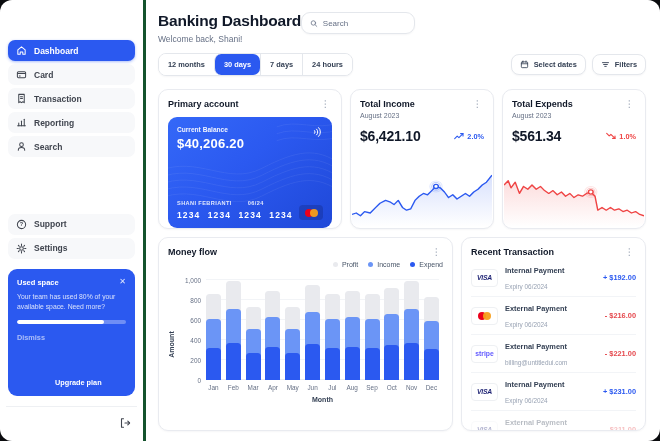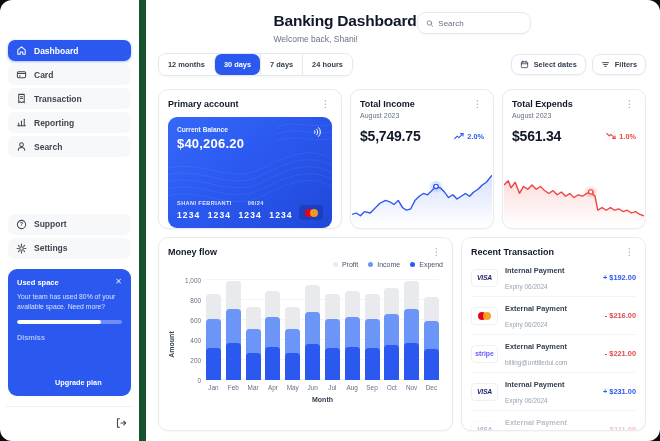--- a/index.html
+++ b/index.html
@@ -1,21 +1,21 @@
 <!DOCTYPE html>
 <html><head>
 <meta charset="utf-8">
 <style>
   * { box-sizing: border-box; margin: 0; padding: 0; }
   html,body { background:#0a0b0e; font-family:"Liberation Sans", sans-serif; }
   .page { position:relative; width:660px; height:441px; background:#fff; border-radius:12px;
           overflow:hidden; display:flex; margin:0 auto; }
 
   
-  .sidebar { width:146px; flex:0 0 146px; border-right:7px solid #14532d; padding:40px 8px 10px 8px;
+  .sidebar { width:146px; flex:0 0 146px; border-right:3px solid #14532d; padding:40px 8px 10px 8px;
              display:flex; flex-direction:column; }
   .nav-item { display:flex; align-items:center; gap:7px; padding:5px 8px; border-radius:7px;
               font-size:8.5px; font-weight:600; color:#40454f; background:#f7f8fa; margin-bottom:3px; cursor:pointer; }
   .nav-item svg { flex:0 0 auto; }
   .nav-item.active { background:#2b59f0; color:#fff; box-shadow:0 1px 3px rgba(43,89,240,.4); }
   .sidebar-footer { margin-top:auto; }
   .used-space { background:#2b59f0; border-radius:9px; padding:9px; color:#fff; margin-top:10px; }
   .us-head { display:flex; justify-content:space-between; align-items:center; }
   .us-title { font-size:7.5px; font-weight:700; }
   .us-close { font-size:8px; color:rgba(255,255,255,.85); cursor:pointer; line-height:1; }
@@ -24,21 +24,21 @@
   .us-fill { height:100%; border-radius:2px; background:#fff; }
   .us-actions { display:flex; gap:10px; margin-top:9px; }
   .us-dismiss { font-size:7.3px; font-weight:700; color:rgba(255,255,255,.6); cursor:pointer; }
   .us-upgrade { font-size:7.3px; font-weight:700; color:#fff; cursor:pointer;margin-top:45px; }
   .sb-divider { border-top:1px solid #eef0f3; margin:10px -2px 8px -2px; }
   .logout-row { display:flex; justify-content:flex-end; padding:2px 4px; }
   .logout-btn { color:#40454f; cursor:pointer; display:flex; }
 
   
   .main { flex:1; padding:12px 14px 10px 12px; display:flex; flex-direction:column; overflow:hidden; }
-  .header-row { display:flex; justify-content:center; align-items:flex-start; }
+  .header-row { display:flex; justify-content:flex-start; align-items:flex-start; }
   .page-title { font-size:15.5px; font-weight:700; color:#101828; letter-spacing:-.2px; }
   .page-subtitle { font-size:8.5px; color:#667085; margin-top:4px; }
   .search-box { display:flex; align-items:center; gap:5px; border:1px solid #e4e7ec; border-radius:9px;
                 padding:5px 8px; width:114px; height:22px; box-shadow:0 1px 2px rgba(16,24,40,.04); }
   .search-box input { border:none; outline:none; font-size:8px; color:#344054; width:100%;
                       font-family:"Liberation Sans", sans-serif; background:transparent; }
   .search-box input::placeholder { color:#667085; }
 
   .filter-row { display:flex; justify-content:space-between; align-items:center; margin-top:9px; }
   .segmented { display:inline-flex; border:1px solid #e4e7ec; border-radius:8px; overflow:hidden;
@@ -306,21 +306,21 @@
         </div>
       </section>
 
       <section class="card card-stat">
         <div class="card-title-row">
           <span class="card-title">Total Income</span>
           <span class="kebab">⋮</span>
         </div>
         <div class="stat-period">August 2023</div>
         <div class="stat-value-row">
-          <span class="stat-value">$5,749.75</span>
+          <span class="stat-value">$6,421.10</span>
           <span class="stat-badge badge-up">
             <svg width="10" height="8" viewBox="0 0 10 8" fill="none" stroke="#2b59f0" stroke-width="1.1" stroke-linecap="round" stroke-linejoin="round">
                 <polyline points="0.7,6.6 3.2,4.1 4.9,5.6 9,1.6"></polyline>
                 <polyline points="6.6,1.6 9,1.6 9,4"></polyline>
               </svg>
             <span>2.0%</span>
           </span>
         </div>
         <div class="spark-wrap">
             <svg id="sparkIncome" preserveAspectRatio="none" viewBox="0 0 126 56">

